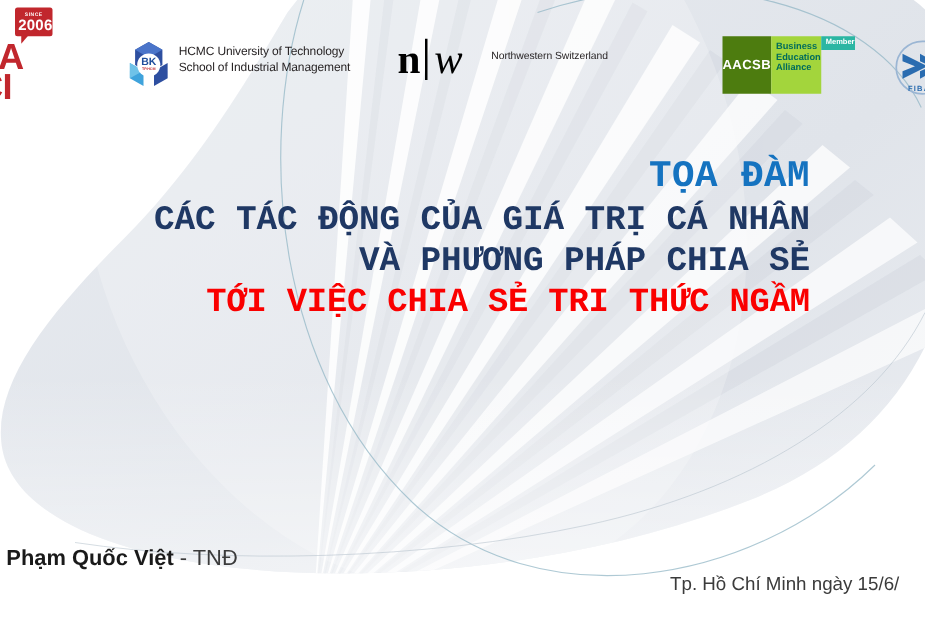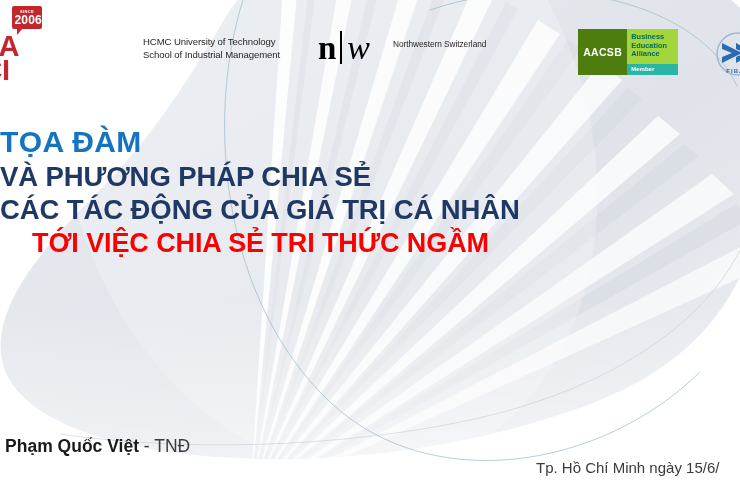--- a/index.html
+++ b/index.html
@@ -159,21 +159,21 @@
   }
   .aacsb-left span {
     color: #ffffff;
     font-weight: bold;
     font-size: 10.5px;
     letter-spacing: 0.3px;
   }
   .aacsb-right {
     width: 71px;
     display: flex;
-    flex-direction: column;
+    flex-direction: row;
   }
   .aacsb-bea {
     flex: 1;
     background: #a3d53c;
     padding: 4px 0 0 4px;
     box-sizing: border-box;
   }
   .aacsb-bea div {
     color: #006c5b;
     font-weight: bold;
@@ -199,21 +199,22 @@
     width: 52px;
     height: 52px;
   }
 
   
   .title-block {
     position: absolute;
     left: 0;
     top: 124px;
     width: 648px;
-    text-align: left;
+    text-align: right;
+    font-family: Liberation Mono, monospace;
   }
   .t-kind {
     color: #1573c0;
     font-weight: bold;
     font-size: 30px;
     line-height: 36px;
     letter-spacing: 0.4px;
   }
   .t-main {
     color: #1f3864;
@@ -331,20 +332,34 @@
 
     <div class="abaci-logo">
       <div class="abaci-bubble">
         <div class="abaci-since">SINCE</div>
         <div class="abaci-year">2006</div>
       </div>
       <div class="abaci-word w1">BA</div>
       <div class="abaci-word w2">ICI</div>
     </div>
 
+    <div class="bk-block">
+      <svg width="42" height="42" viewBox="0 0 100 100" xmlns="http://www.w3.org/2000/svg">
+        <g>
+          <path d="M50 6 L76 21 L76 50 L50 65 L24 50 L24 21 Z" fill="#2e4fa0"></path>
+          <path d="M50 6 L76 21 L50 36 L24 21 Z" fill="#4a74c9"></path>
+          <path d="M14 46 L40 61 L40 90 L14 75 Z" fill="#3fa3dc"></path>
+          <path d="M86 46 L86 75 L60 90 L60 61 Z" fill="#2e4fa0"></path>
+          <path d="M14 46 L40 61 L14 75 Z" fill="#6fc2e8"></path>
+          <circle cx="50" cy="50" r="22" fill="#ffffff"></circle>
+          <text x="50" y="50" text-anchor="middle" font-size="20" font-family="Liberation Sans, sans-serif" font-weight="bold" fill="#1f4e9c">BK</text>
+          <text x="50" y="60" text-anchor="middle" font-size="7" font-family="Liberation Sans, sans-serif" font-weight="bold" fill="#c1272d">TP.HCM</text>
+        </g>
+      </svg>
+    </div>
     <div class="bk-text">
       <div>HCMC University of Technology</div>
       <div>School of Industrial Management</div>
     </div>
 
     <div class="nw-block">
       <span class="nw-n">n</span>
       <span class="nw-bar"></span>
       <span class="nw-w">w</span>
     </div>
@@ -371,22 +386,22 @@
         <circle cx="26" cy="24" r="21" fill="none" stroke="#9bb6d4" stroke-width="1.4"></circle>
         <path d="M10 13 L30 23 L10 33 L10 27 L20 23 L10 19 Z" fill="#2a6cb0"></path>
         <path d="M24 13 L42 23 L24 33 L24 27 L33 23 L24 19 Z" fill="#2a6cb0"></path>
         <text x="26" y="43" text-anchor="middle" font-size="6" font-family="Liberation Sans, sans-serif" font-weight="bold" letter-spacing="1" fill="#2a6cb0">FIBAA</text>
       </svg>
     </div>
   </div>
 
   <div class="title-block">
     <div class="t-kind">TỌA ĐÀM</div>
+    <div class="t-main">CÁC TÁC ĐỘNG CỦA GIÁ TRỊ CÁ NHÂN</div>
     <div class="t-main">VÀ PHƯƠNG PHÁP CHIA SẺ</div>
-    <div class="t-main">CÁC TÁC ĐỘNG CỦA GIÁ TRỊ CÁ NHÂN</div>
     <div class="t-accent">TỚI VIỆC CHIA SẺ TRI THỨC NGẦM</div>
   </div>
 
   <div class="author">
     <span>giả: </span><b>Phạm Quốc Việt</b><span> - TNĐ</span>
   </div>
 
   <div class="place">Tp. Hồ Chí Minh ngày 15/6/</div>
 
 </div>

